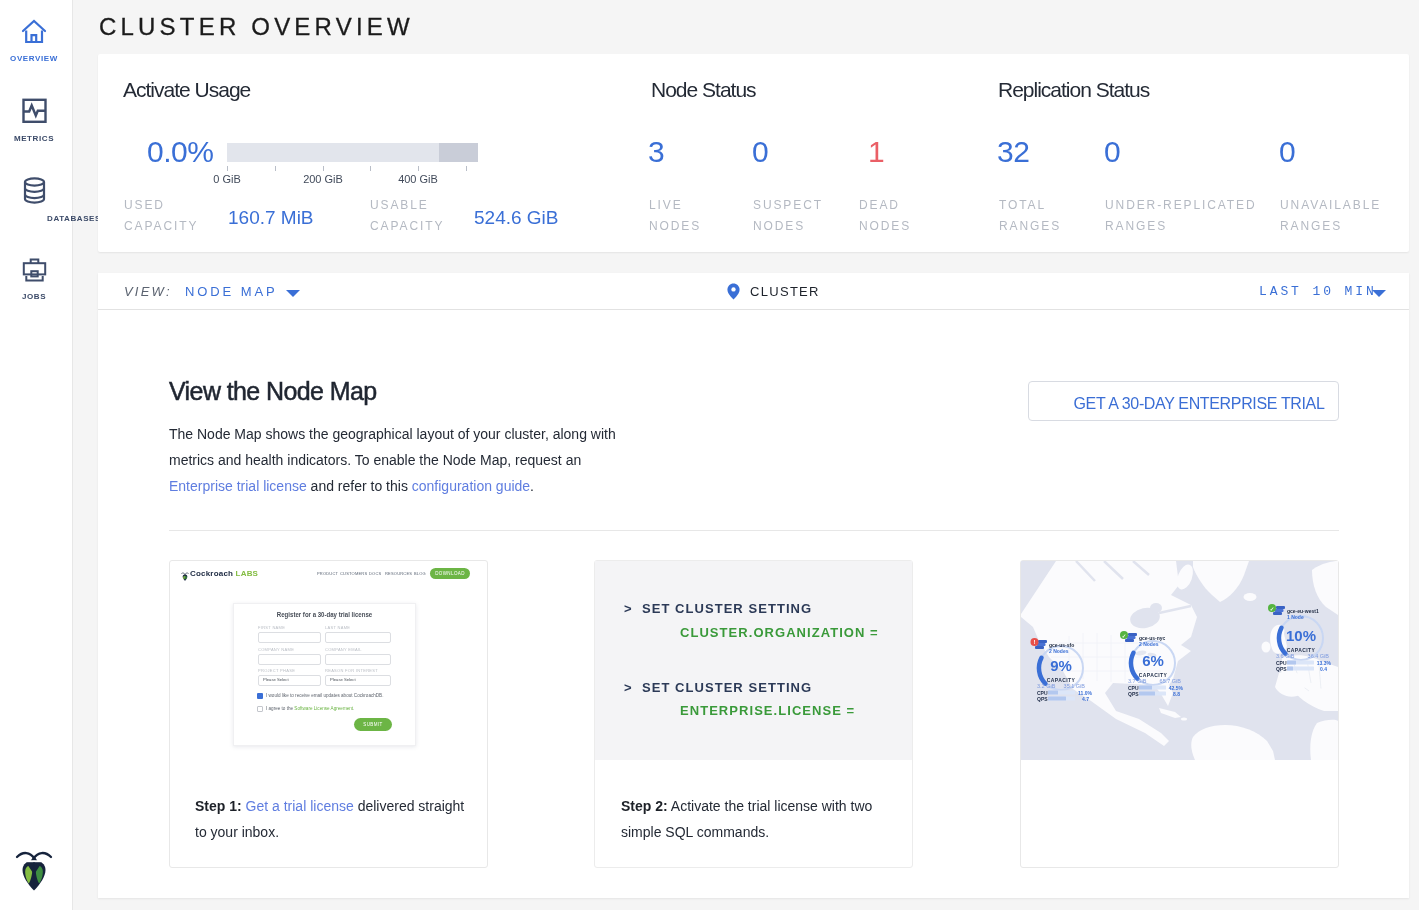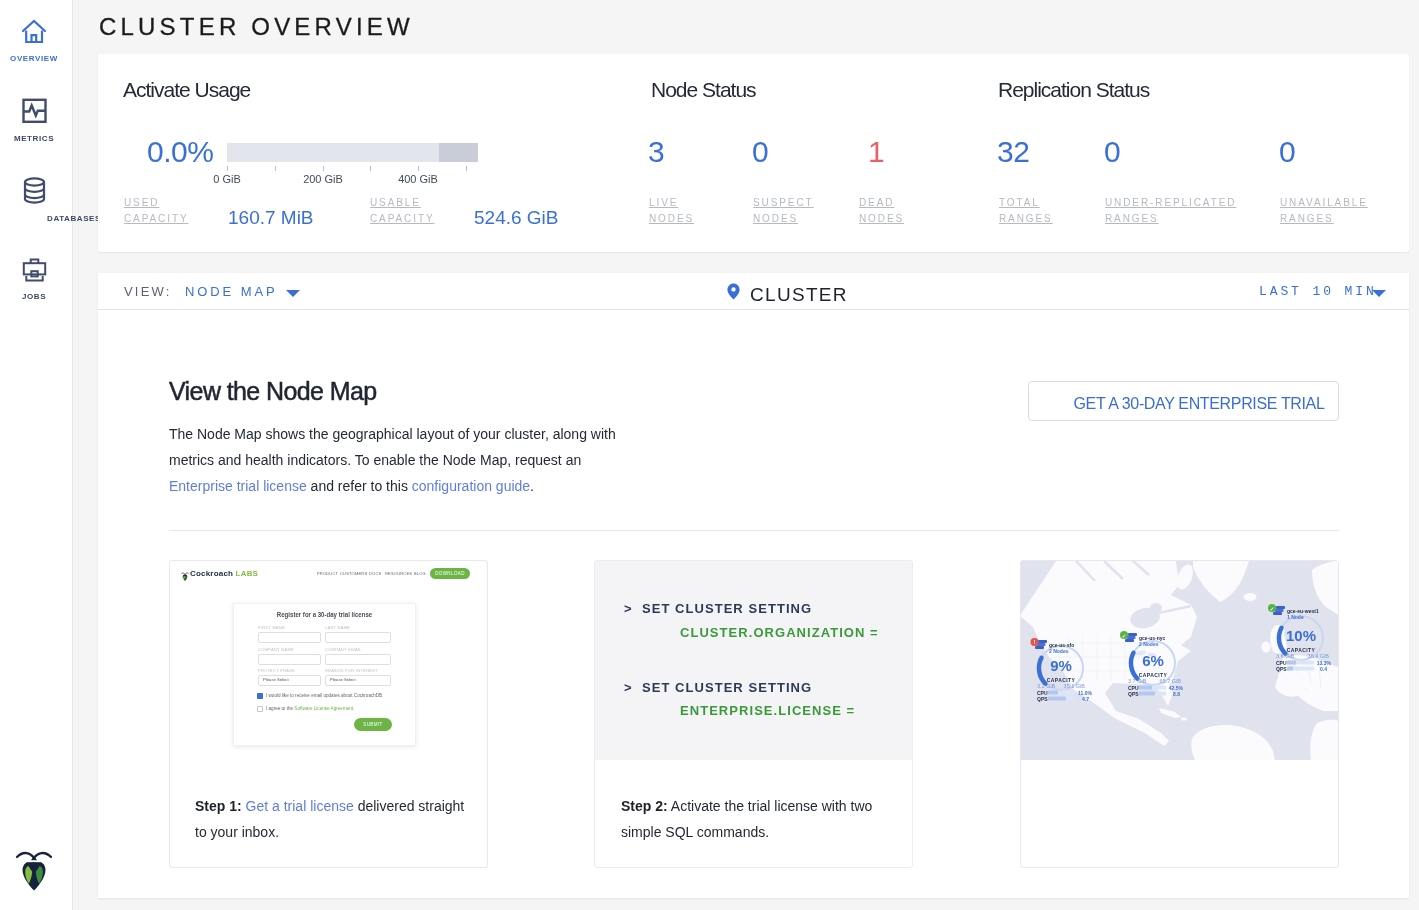--- a/index.html
+++ b/index.html
@@ -3,21 +3,21 @@
 <meta charset="utf-8">
 <title>Cluster Overview</title>
 <style>
 * { margin:0; padding:0; box-sizing:border-box; }
 html,body { width:1419px; height:910px; }
 body { font-family:"Liberation Sans", sans-serif; background:#f5f5f5; overflow:hidden; }
 .page { position:relative; width:1419px; height:910px; }
 .abs { position:absolute; }
 .card { background:#fff; box-shadow:0 1px 2px rgba(0,0,0,0.07); border-radius:2px; }
 .num { font-size:30px; color:#3a6fd6; line-height:1; letter-spacing:-0.5px; }
-.glabel { font-size:10px; letter-spacing:1.9px; color:#b4b9c2; line-height:16px;text-decoration:underline; }
+.glabel { font-size:12px; letter-spacing:1.9px; color:#b4b9c2; line-height:21px; }
 .title { font-size:21px; letter-spacing:-1px; color:#242a35; line-height:1; }
 .val { font-size:19px; color:#3a6fd6; line-height:1; }
 .tick { width:1px; height:5px; background:#b9bec8; }
 .ticklabel { font-size:11px; color:#414a5a; line-height:1; transform:translateX(-50%); white-space:nowrap; }
 .vtext { font-size:13px; letter-spacing:2.2px; line-height:1; }
 .blue { color:#3a6fd6; }
 .tri { width:0; height:0; border-left:5.5px solid transparent; border-right:5.5px solid transparent; border-top:6px solid #3a6fd6; }
 .cap { font-size:14px; color:#242a35; line-height:26px; }
 .cap b { color:#1d2128; }
 .link { color:#5f7de0; text-decoration:none; }
@@ -114,30 +114,30 @@
 
 <div class="abs title" style="left:998px;top:79px;">Replication Status</div>
 <div class="abs num" style="left:997px;top:137px;">32</div>
 <div class="abs num" style="left:1104px;top:137px;">0</div>
 <div class="abs num" style="left:1279px;top:137px;">0</div>
 <div class="abs glabel" style="left:999px;top:195px;">TOTAL<br>RANGES</div>
 <div class="abs glabel" style="left:1105px;top:195px;">UNDER-REPLICATED<br>RANGES</div>
 <div class="abs glabel" style="left:1280px;top:195px;">UNAVAILABLE<br>RANGES</div>
 
 <div class="abs card" style="left:98px;top:273px;width:1311px;height:37px;border-radius:0;border-bottom:1px solid #e3e3e3;"></div>
-<div class="abs vtext" style="left:124px;top:285px;color:#5b6370;">VIEW:</div>
+<div class="abs vtext" style="left:124px;top:285px;color:#5b6370;font-style:italic;">VIEW:</div>
 <div class="abs vtext blue" style="left:185px;top:285px;letter-spacing:2.9px;">NODE MAP</div>
 <div class="abs tri" style="left:286px;top:290px;border-left-width:7px;border-right-width:7px;border-top-width:7.5px;"></div>
 <div class="abs" style="left:726px;top:283px;">
 <svg width="15" height="17" viewBox="0 0 24 28">
         <path d="M12 1 C6.5 1 2 5.5 2 11 c0 7.5 10 16 10 16 s10 -8.5 10 -16 C22 5.5 17.5 1 12 1 Z" fill="#3a6fd6"></path>
         <circle cx="12" cy="10.5" r="3.6" fill="#fff"></circle>
       </svg>
 </div>
-<div class="abs" style="left:750px;top:285px;font-size:19px;letter-spacing:1.3px;color:#1d222b;line-height:1;">CLUSTER</div>
+<div class="abs" style="left:750px;top:285px;font-size:13px;letter-spacing:1.3px;color:#1d222b;line-height:1;">CLUSTER</div>
 <div class="abs vtext blue" style="left:1259px;top:285px;letter-spacing:2.9px;font-family:Liberation Mono, monospace;">LAST 10 MIN</div>
 <div class="abs tri" style="left:1372px;top:290px;border-left-width:7px;border-right-width:7px;border-top-width:7.5px;"></div>
 
 <div class="abs card" style="left:98px;top:310px;width:1311px;height:588px;border-radius:0;"></div>
 <div class="abs cap" style="left:169px;top:421px;">The Node Map shows the geographical layout of your cluster, along with<br>metrics and health indicators. To enable the Node Map, request an<br><span class="link">Enterprise trial license</span> and refer to this <span class="link">configuration guide</span>.</div>
 <div class="abs" style="left:169px;top:379px;font-size:25px;letter-spacing:-0.6px;color:#1f2530;line-height:1;-webkit-text-stroke:0.5px #1f2530;">View the Node Map</div>
 <div class="abs" style="left:169px;top:530px;width:1170px;height:1px;background:#e7e7e7;"></div>
 <div class="abs" style="left:1028px;top:381px;width:311px;height:40px;border:1px solid #d8dbe2;border-radius:4px;background:#fff;"></div>
 <div class="abs" style="left:1028px;top:395.5px;width:342px;text-align:center;font-size:16px;letter-spacing:-0.35px;color:#3b6ed5;line-height:1;">GET A 30-DAY ENTERPRISE TRIAL</div>
 

